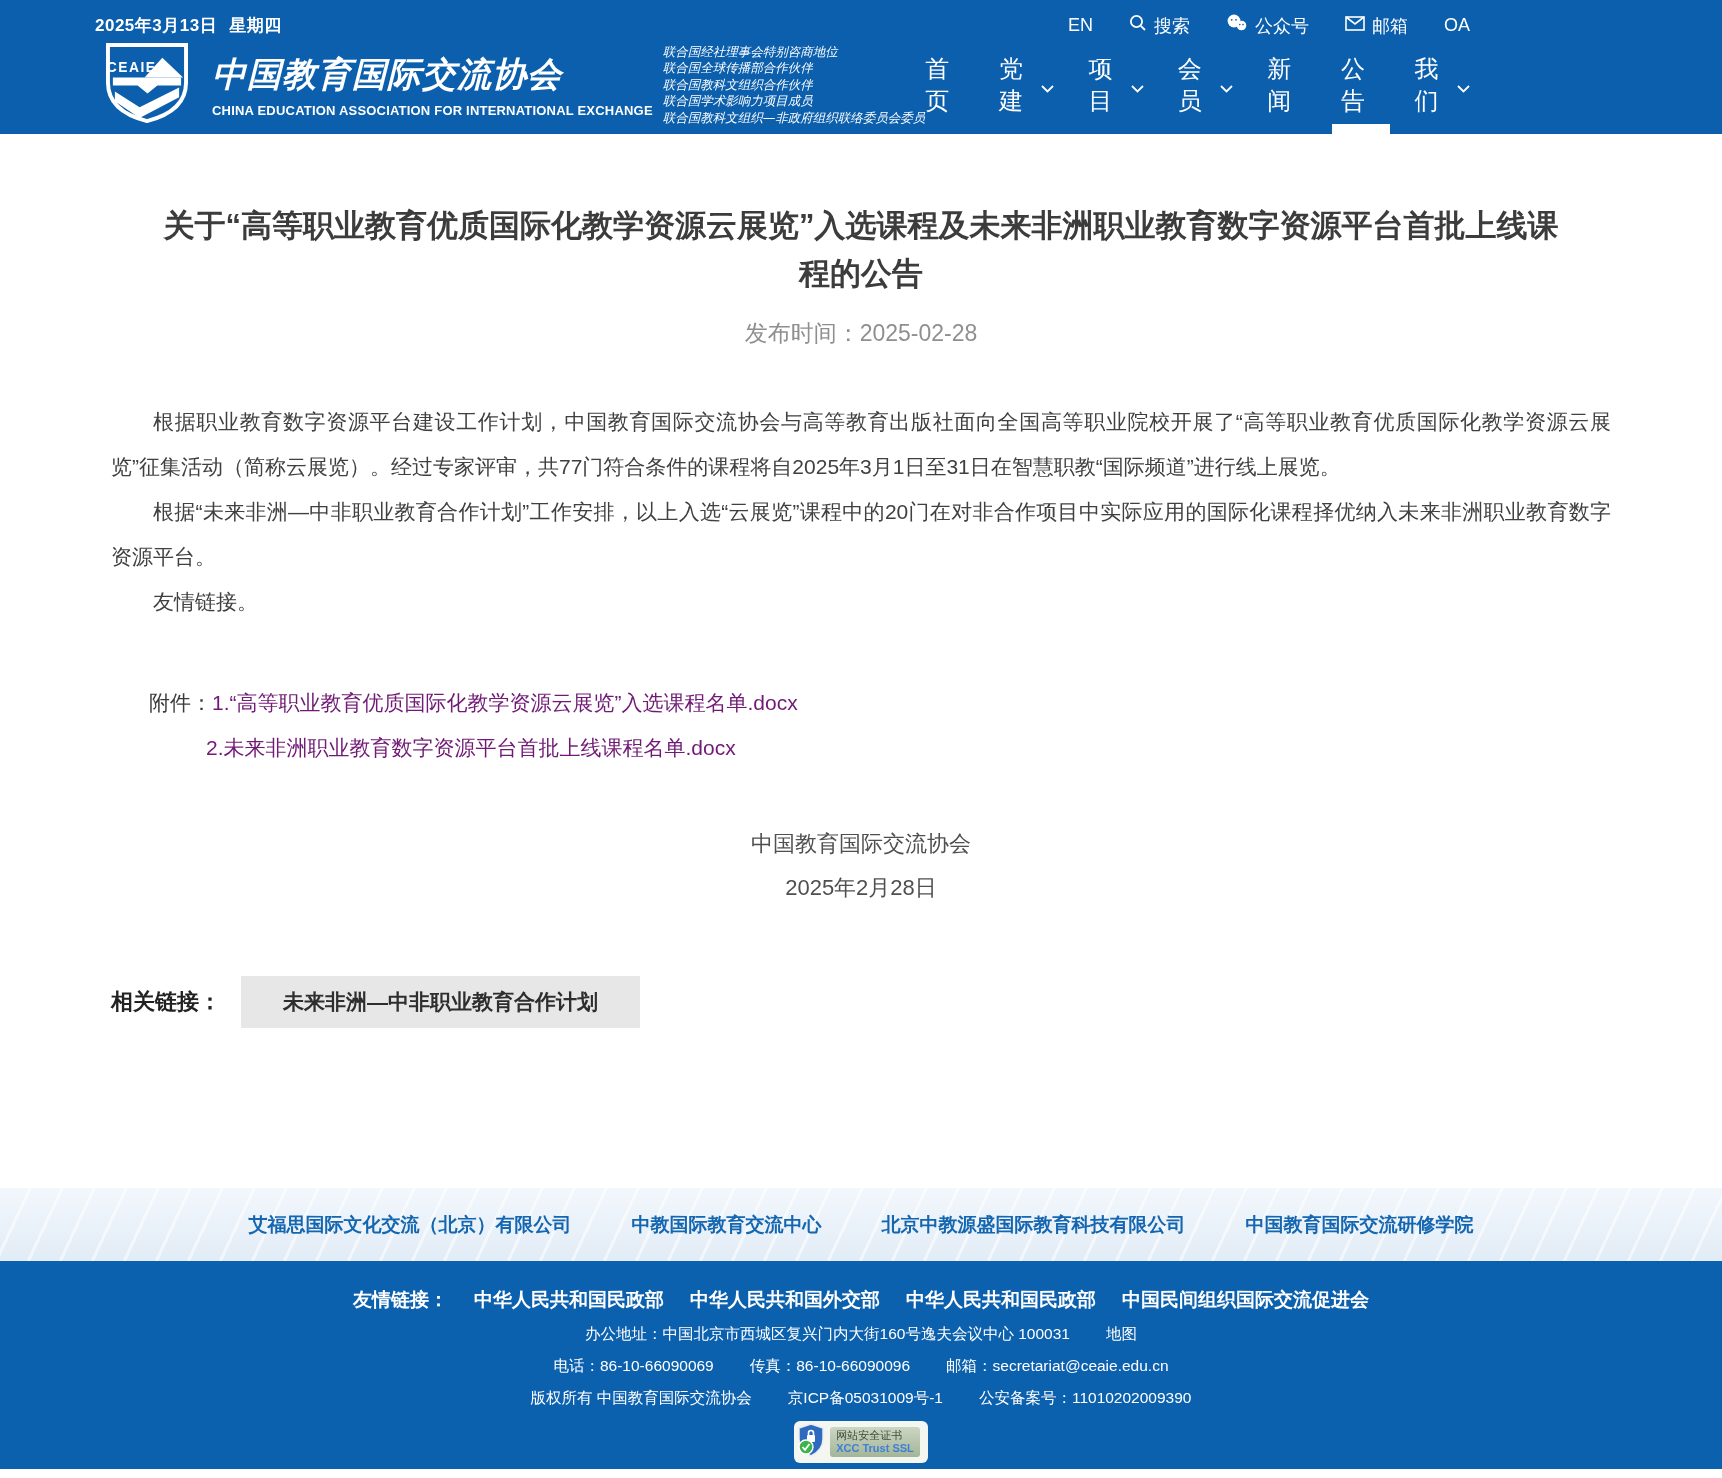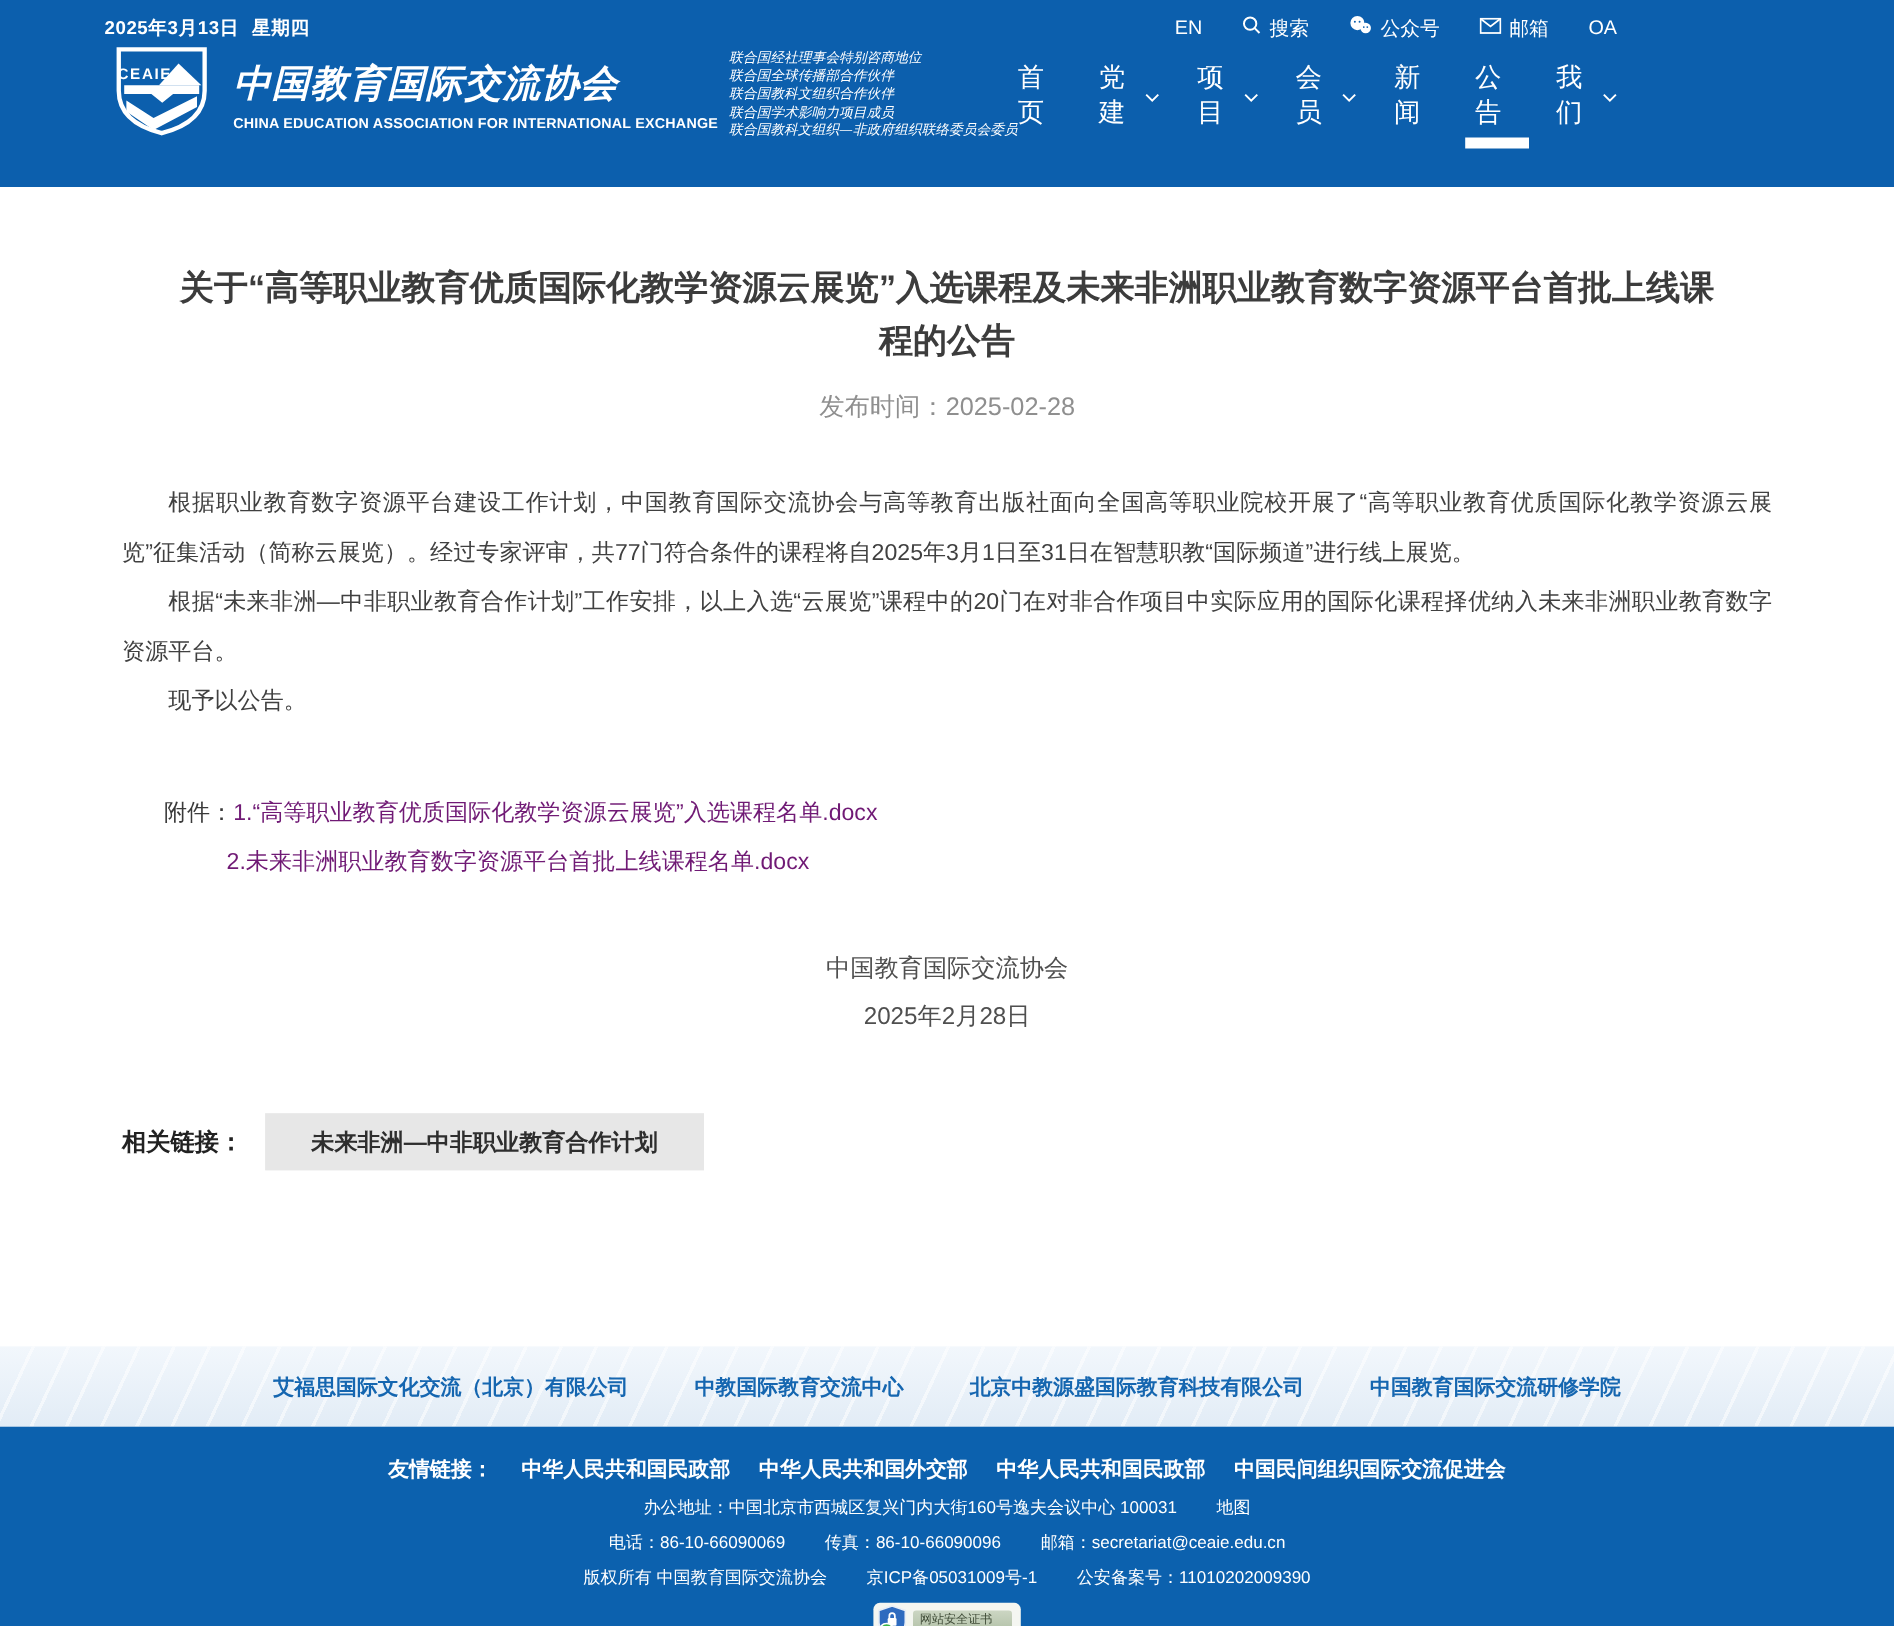--- a/index.html
+++ b/index.html
@@ -1,19 +1,19 @@
 <!DOCTYPE html>
 <html><head>
 <meta charset="utf-8">
 <style>
   * { margin:0; padding:0; box-sizing:border-box; }
   html,body { width:1722px; background:#ffffff; font-family:"Liberation Sans","DejaVu Sans",sans-serif; }
 
   
-  .site-header { height:170px; background:#0c5fad; color:#fff; position:relative; }
+  .site-header { height:134px; background:#0c5fad; color:#fff; position:relative; }
   .hdr-container { width:1375px; margin-left:95px; }
   .top-row { display:flex; justify-content:space-between; align-items:center; padding-top:13px; height:38px; }
   .top-date { font-size:17px; font-weight:bold; letter-spacing:.5px; display:flex; gap:12px; }
   .top-menu { display:flex; align-items:center; gap:36px; font-size:18px; }
   .top-menu a { color:#fff; text-decoration:none; display:inline-flex; align-items:center; gap:7px; cursor:pointer; }
   .icon-svg { display:inline-block; vertical-align:middle; }
 
   .brand-row { display:flex; align-items:center; justify-content:space-between; margin-top:3px; }
   .logo-group { display:flex; align-items:center; }
   .brand-names { margin-left:13px; }
@@ -177,21 +177,21 @@
 <main class="main-area">
   <div class="content-col">
     <h1 class="article-title">关于“高等职业教育优质国际化教学资源云展览”入选课程及未来非洲职业教育数字资源平台首批上线课程的公告</h1>
     <div class="publish-row">
       <span>发布时间：</span><span>2025-02-28</span>
     </div>
 
     <div class="body-text">
       <p>根据职业教育数字资源平台建设工作计划，中国教育国际交流协会与高等教育出版社面向全国高等职业院校开展了“高等职业教育优质国际化教学资源云展览”征集活动（简称云展览）。经过专家评审，共77门符合条件的课程将自2025年3月1日至31日在智慧职教“国际频道”进行线上展览。</p>
       <p>根据“未来非洲—中非职业教育合作计划”工作安排，以上入选“云展览”课程中的20门在对非合作项目中实际应用的国际化课程择优纳入未来非洲职业教育数字资源平台。</p>
-      <p>现予以公告。</p>
+      <p>友情链接。</p>
     </div>
 
     <div class="attachments">
       <div class="attach-line1">
         <span class="attach-label">附件：</span><a class="attach-link">1.“高等职业教育优质国际化教学资源云展览”入选课程名单.docx</a>
       </div>
       <div class="attach-line2">
         <a class="attach-link">2.未来非洲职业教育数字资源平台首批上线课程名单.docx</a>
       </div>
     </div>

